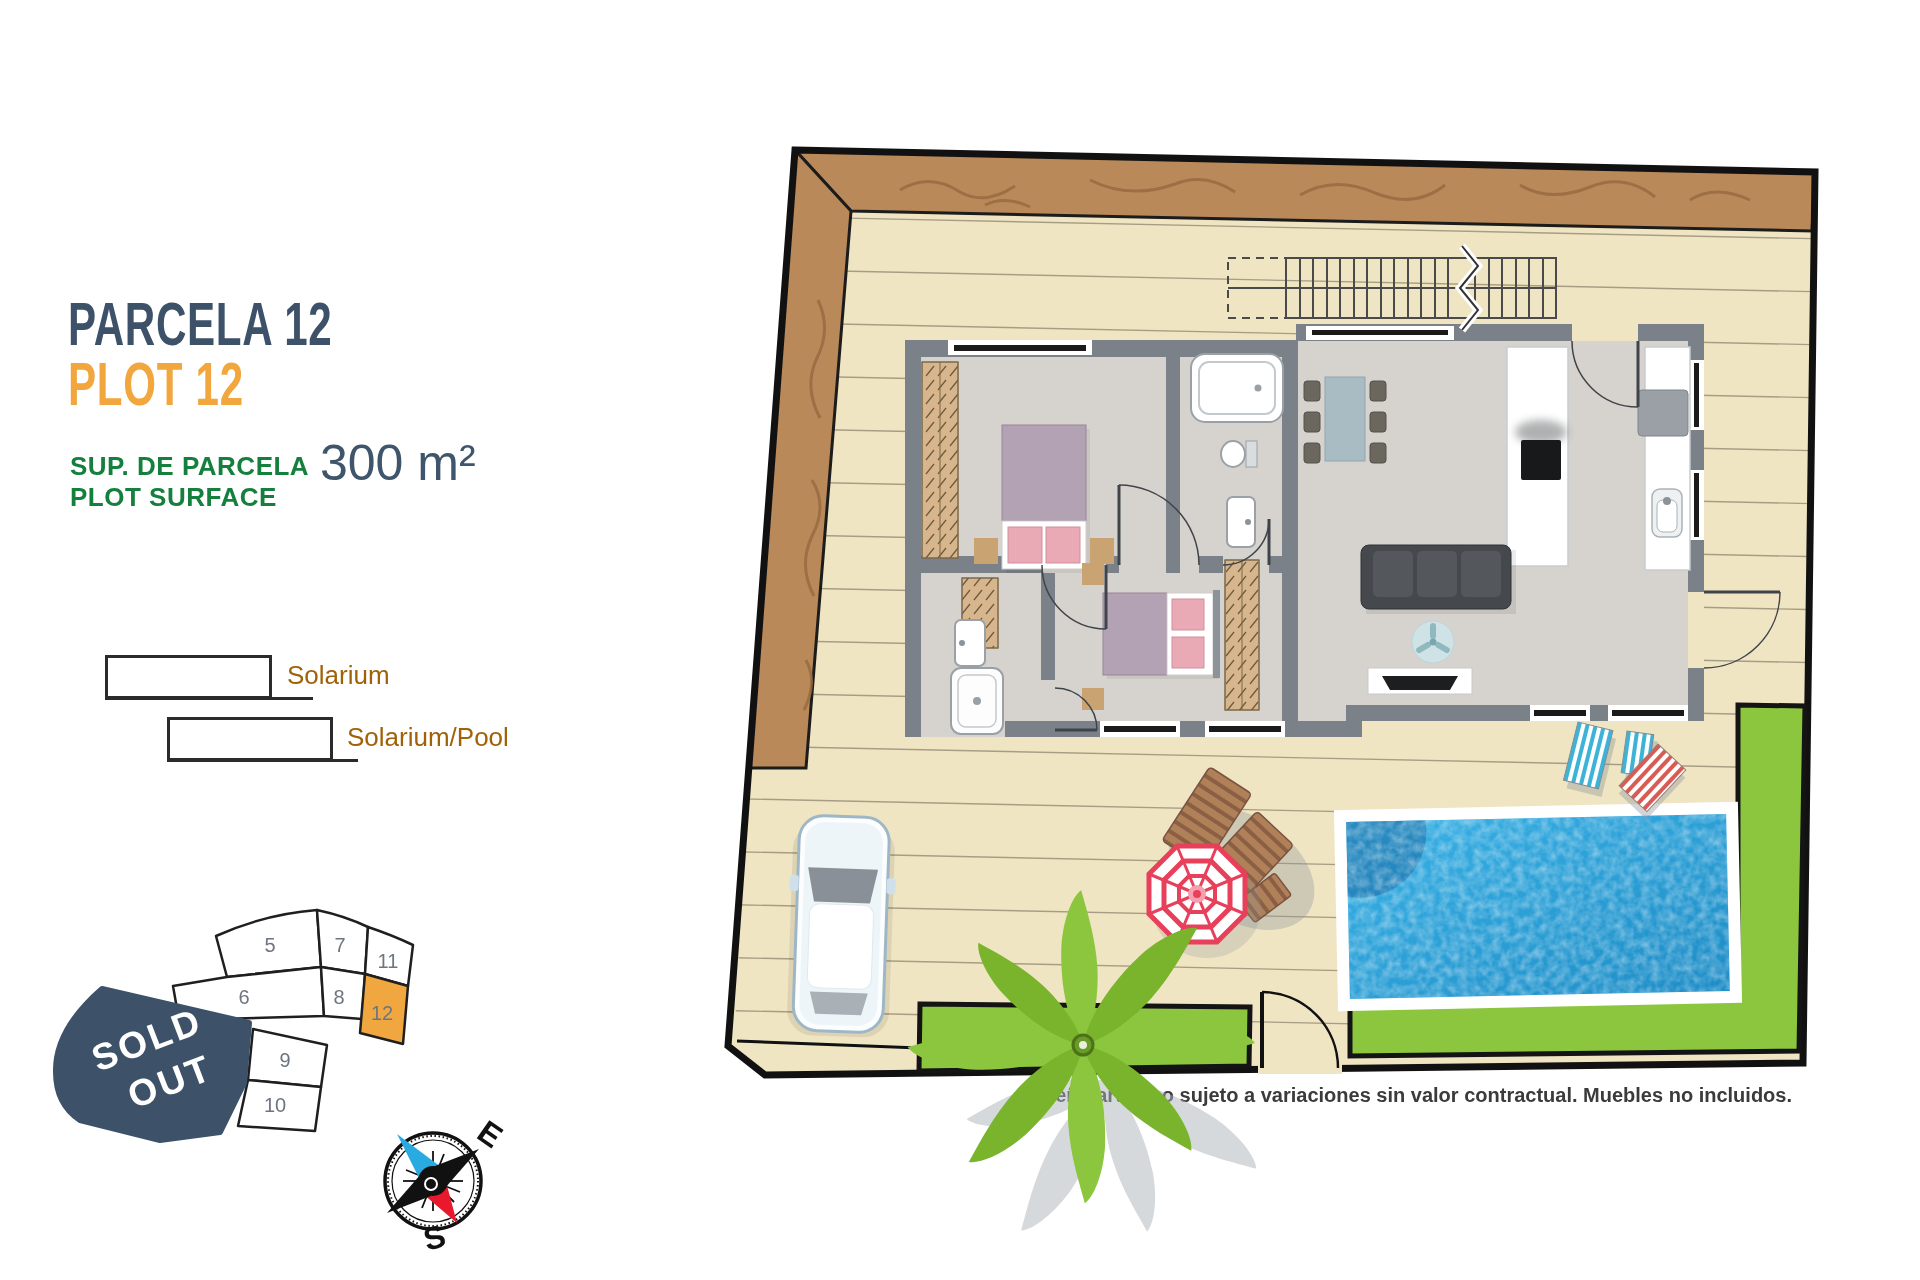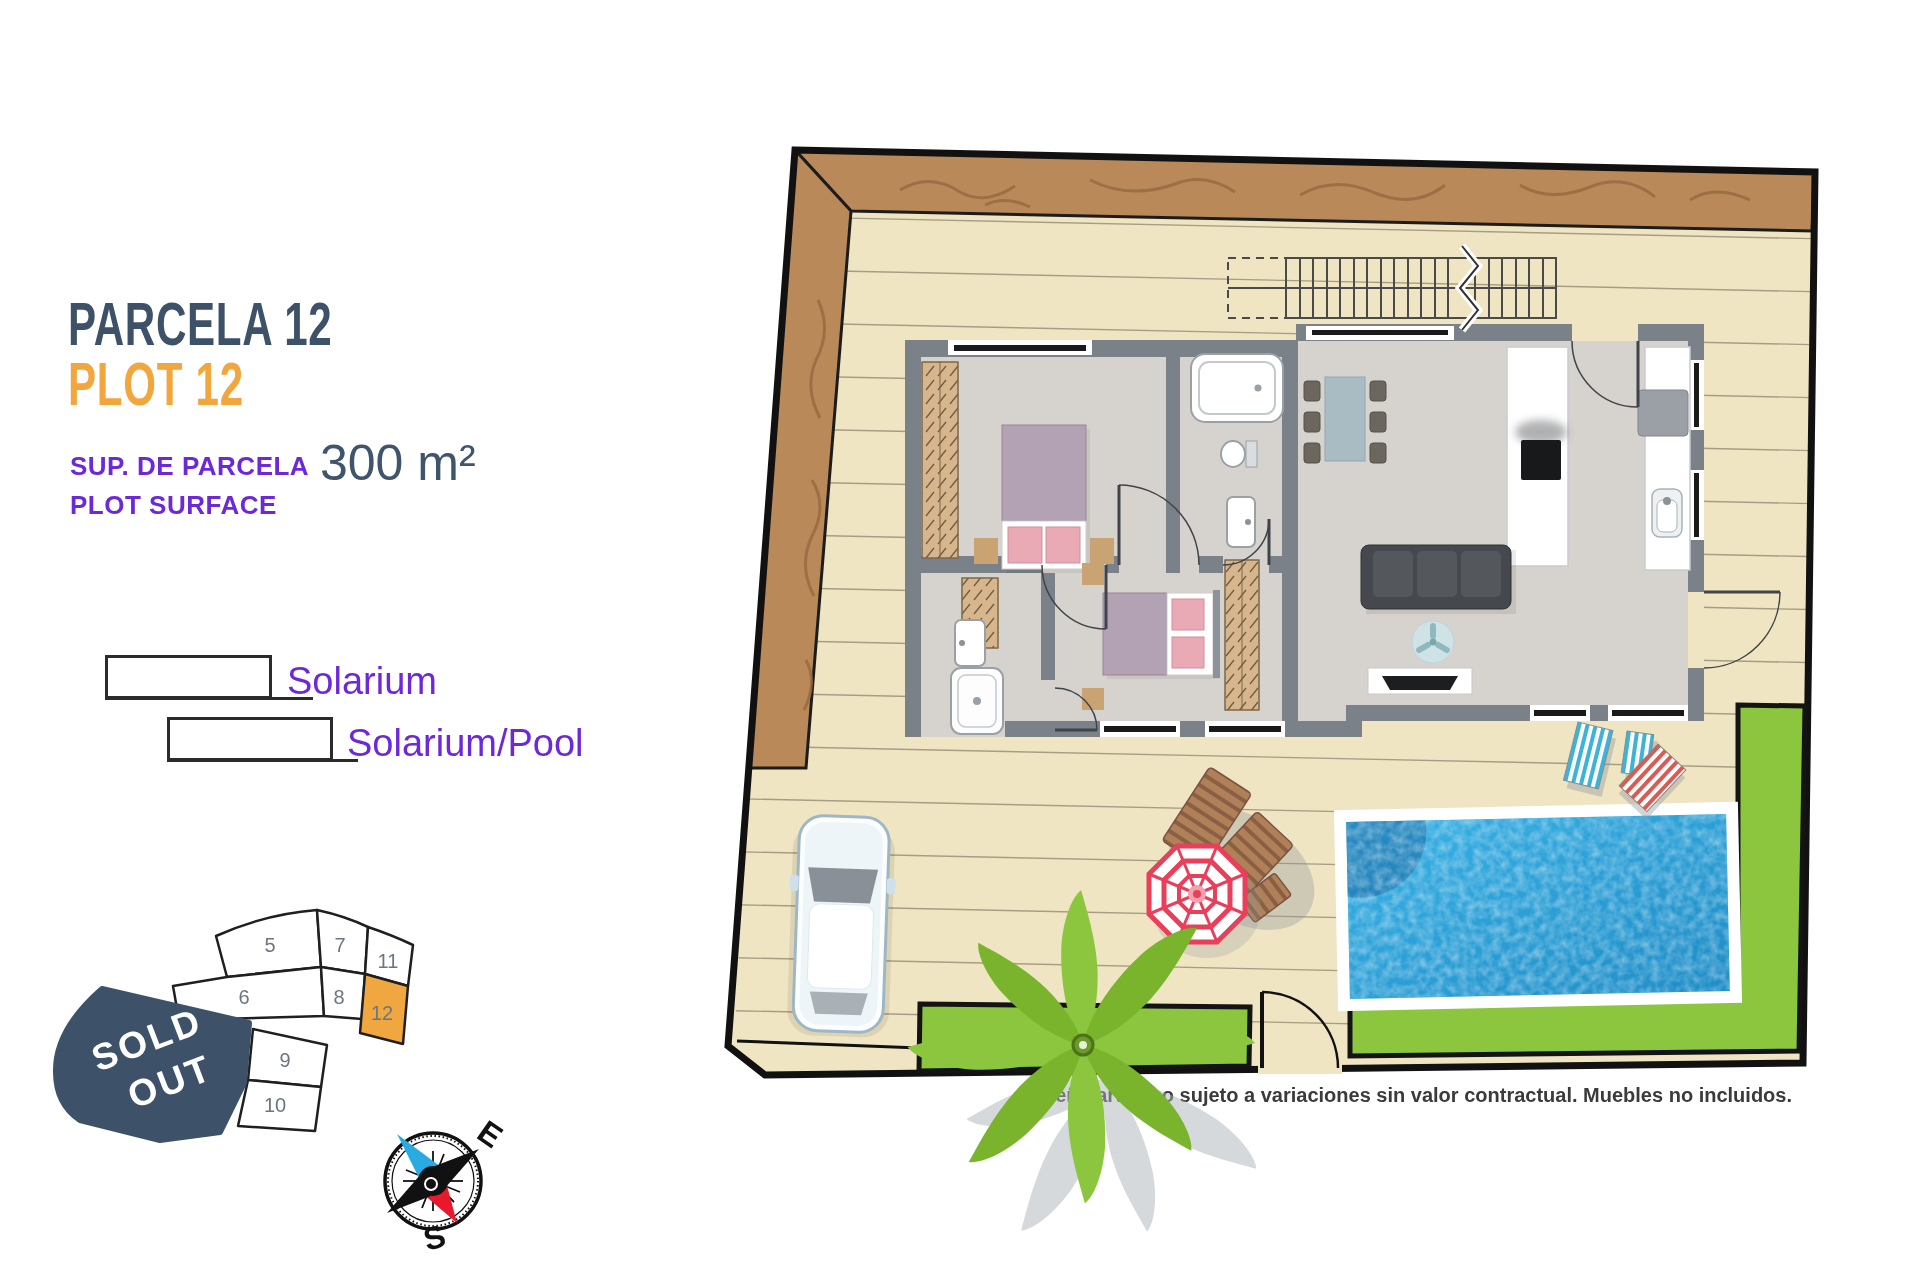--- a/index.html
+++ b/index.html
@@ -3,26 +3,26 @@
 <meta charset="utf-8">
 <style>
   html,body{margin:0;padding:0;background:#fff;}
   body{width:1920px;height:1280px;position:relative;overflow:hidden;
        font-family:"Liberation Sans", sans-serif;}
   .abs{position:absolute;}
   .title-es{left:68px;top:288px;font-size:62px;font-weight:800;color:#3D5269;
             transform:scaleX(.68);transform-origin:0 0;white-space:nowrap;letter-spacing:1px;}
   .title-en{left:68px;top:348px;font-size:62px;font-weight:800;color:#F2A63E;
             transform:scaleX(.68);transform-origin:0 0;white-space:nowrap;letter-spacing:1px;}
-  .sup-es{left:70px;top:451px;font-size:26px;font-weight:700;color:#6d28d9;letter-spacing:.5px;}
-  .sup-en{left:70px;top:482px;font-size:26px;font-weight:700;color:#6d28d9;letter-spacing:.5px;margin-top:8px;}
+  .sup-es{left:70px;top:451px;font-size:26px;font-weight:700;color:#15803d;letter-spacing:.5px;}
+  .sup-en{left:70px;top:482px;font-size:26px;font-weight:700;color:#15803d;letter-spacing:.5px;}
   .surface-value{left:320px;top:434px;font-size:50px;font-weight:400;color:#3F556B;}
   .legend-box{border:3px solid #2b2b2b;background:#fff;}
   .legend-line{background:#2b2b2b;height:3px;}
-  .legend-label{font-size:38px;color:#6d28d9;}
+  .legend-label{font-size:26px;color:#a16207;}
   .disclaimer{left:1000px;top:1084px;width:792px;text-align:right;font-size:20px;
               font-weight:700;color:#3b3b3b;}
   svg text{font-family:"Liberation Sans", sans-serif;}
 </style>
 </head>
 <body>
 
 <div class="abs title-es">PARCELA 12</div>
 <div class="abs title-en">PLOT 12</div>
 <div class="abs sup-es">SUP. DE PARCELA</div>

